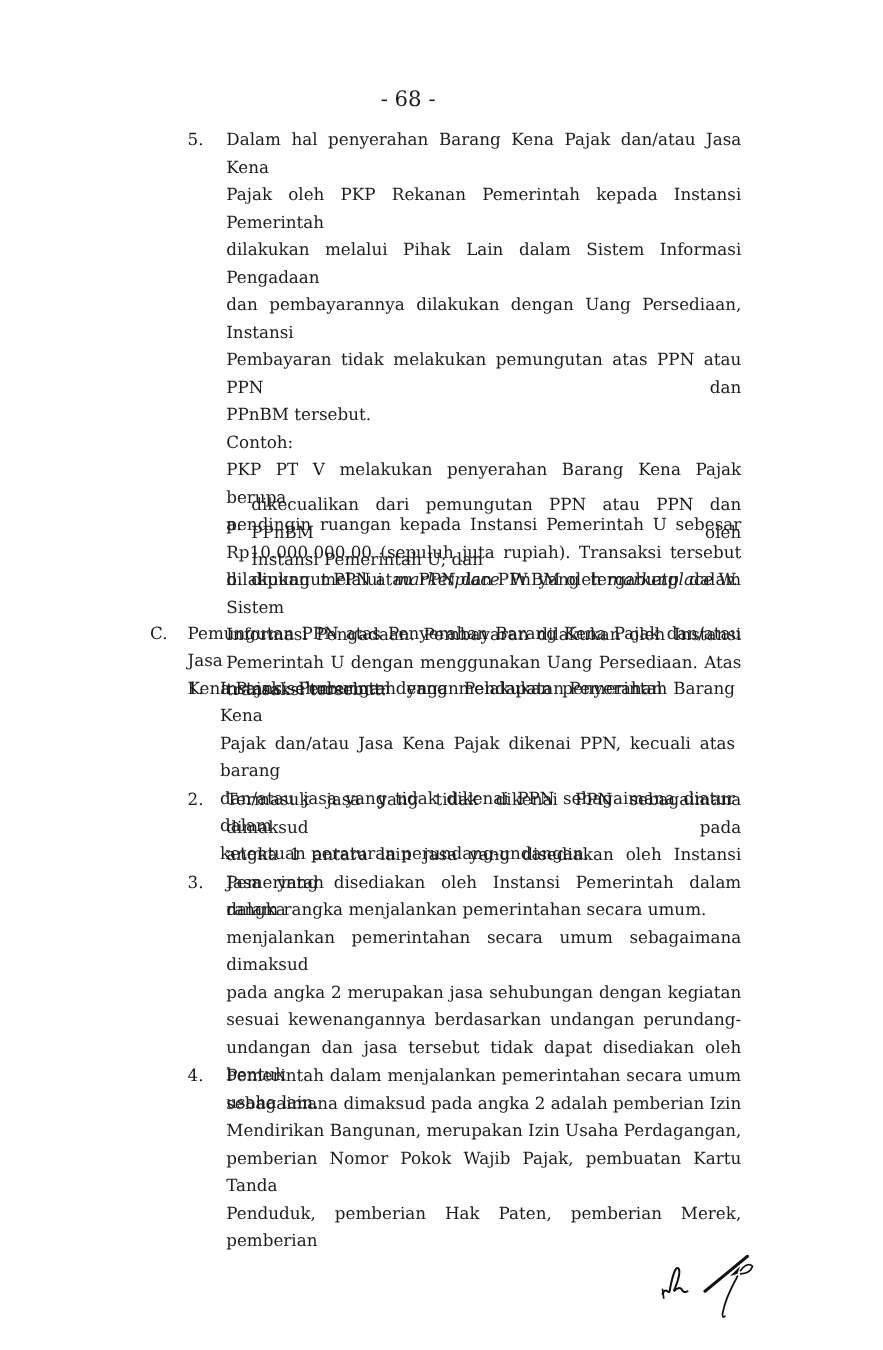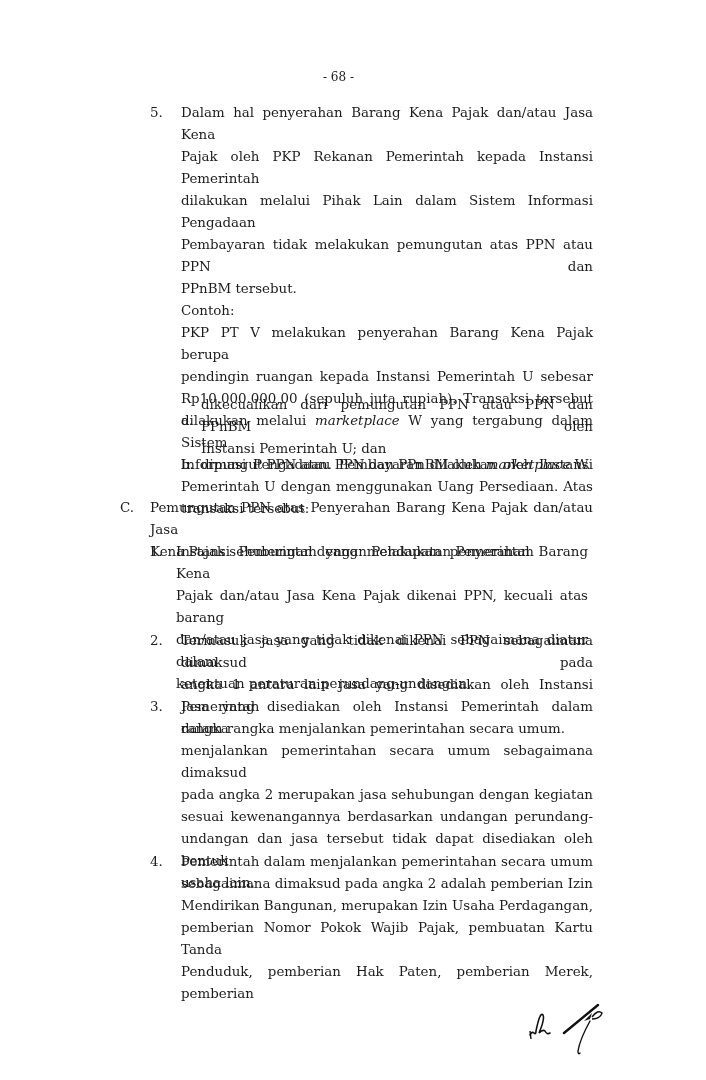--- a/index.html
+++ b/index.html
@@ -2,40 +2,41 @@
 <html><head>
 <meta charset="utf-8">
 <style>
   html, body { margin: 0; padding: 0; background: #ffffff; }
   body {
     width: 706px; height: 1080px; position: relative; overflow: hidden;
     font-family: "DejaVu Serif", "Liberation Serif", serif;
     color: #1c1c1c;
   }
   .page-number {
-    position: absolute; top: 70px; left: 12px; width: 653px;
-    text-align: center; font-size: 12px;
+    position: absolute; top: 70px; left: 0; width: 653px;
+    text-align: center; font-size: 17px;
   }
   .block { position: absolute; font-size: 13.4px; line-height: 22px; }
   .jline { display: block; text-align: justify; text-align-last: justify; white-space: normal; }
   .lline { display: block; text-align: left; }
   em { font-style: italic; }
   .signature { position: absolute; left: 520px; top: 995px; width: 110px; height: 60px; }
 </style>
 </head>
 <body>
 
 <div class="page-number">- 68 -</div>
 
 <div>
   <div class="block" style="left:150px; top:102px;">5.</div>
   <div class="block" style="left:181px; top:102px; width:412px;">
     <span class="jline">Dalam hal penyerahan Barang Kena Pajak dan/atau Jasa Kena</span>
     <span class="jline">Pajak oleh PKP Rekanan Pemerintah kepada Instansi Pemerintah</span>
     <span class="jline">dilakukan melalui Pihak Lain dalam Sistem Informasi Pengadaan</span>
+    <span class="jline">dan pembayarannya dilakukan dengan Uang Persediaan, Instansi</span>
     <span class="jline">Pembayaran tidak melakukan pemungutan atas PPN atau PPN dan</span>
     <span class="lline">PPnBM tersebut.</span>
     <span class="lline">Contoh:</span>
     <span class="jline">PKP PT V melakukan penyerahan Barang Kena Pajak berupa</span>
     <span class="jline">pendingin ruangan kepada Instansi Pemerintah U sebesar</span>
     <span class="jline">Rp10.000.000,00 (sepuluh juta rupiah). Transaksi tersebut</span>
     <span class="jline"><span>dilakukan melalui </span><em>marketplace</em><span> W yang tergabung dalam Sistem</span></span>
     <span class="jline">Informasi Pengadaan. Pembayaran dilakukan oleh Instansi</span>
     <span class="jline">Pemerintah U dengan menggunakan Uang Persediaan. Atas</span>
     <span class="lline">transaksi tersebut:</span>

